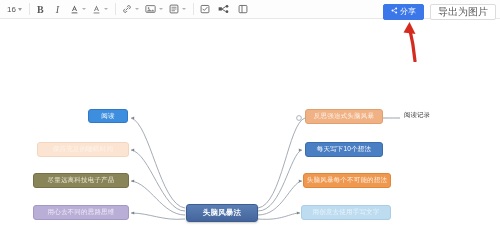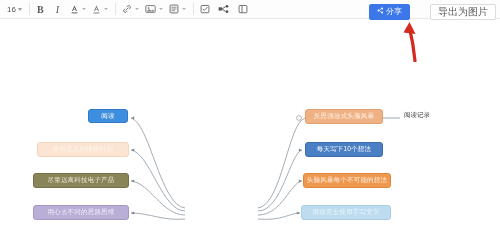--- a/index.html
+++ b/index.html
@@ -12,21 +12,21 @@
   #app { position: relative; width: 500px; height: 234px; background: #fff; }
 
   
   .toolbar {
     position: absolute; left: 0; top: 0; width: 500px; height: 19px;
     background: #fdfdfd;
     border-bottom: 1px solid #e8e8e8;
     display: flex; align-items: center;
   }
   .tb-left { display: flex; align-items: center; height: 23px; padding-left: 4px; }
-  .tb-right { position: absolute; right: 4px; top: 0; height: 23px; display: flex; align-items: center; gap: 20px; }
+  .tb-right { position: absolute; right: 4px; top: 0; height: 23px; display: flex; align-items: center; gap: 6px; }
 
   .fontsize {
     display: flex; align-items: center; gap: 2px;
     font-size: 8px; color: #555; padding: 0 3px; height: 15px;
   }
   .caret {
     width: 0; height: 0; border-left: 2.5px solid transparent;
     border-right: 2.5px solid transparent; border-top: 3px solid #9a9a9a;
     display: inline-block;
   }
@@ -252,20 +252,23 @@
         <path d="M131 95 l3.2 -1.6 v3.2 z"></path>
         <path d="M131 127 l3.2 -1.6 v3.2 z"></path>
         <path d="M131 158 l3.2 -1.6 v3.2 z"></path>
         <path d="M131 190 l3.2 -1.6 v3.2 z"></path>
         <path d="M302 127 l-3.2 -1.6 v3.2 z"></path>
         <path d="M302 158 l-3.2 -1.6 v3.2 z"></path>
         <path d="M300 190 l-3.2 -1.6 v3.2 z"></path>
       </g>
     </svg>
 
+    <div class="node root" style="left:186px; top:181px; width:72px; height:18px;">
+      <span>头脑风暴法</span>
+    </div>
 
     <div class="node n-read" style="left:88px; top:86px; width:40px; height:14px;">
       <span>阅读</span>
     </div>
 
     <div class="node n-peach" style="left:37px; top:119px; width:92px; height:15px;">
       <span>保持充足的睡眠时间</span>
     </div>
 
     <div class="node n-olive" style="left:33px; top:150px; width:96px; height:15px;">

